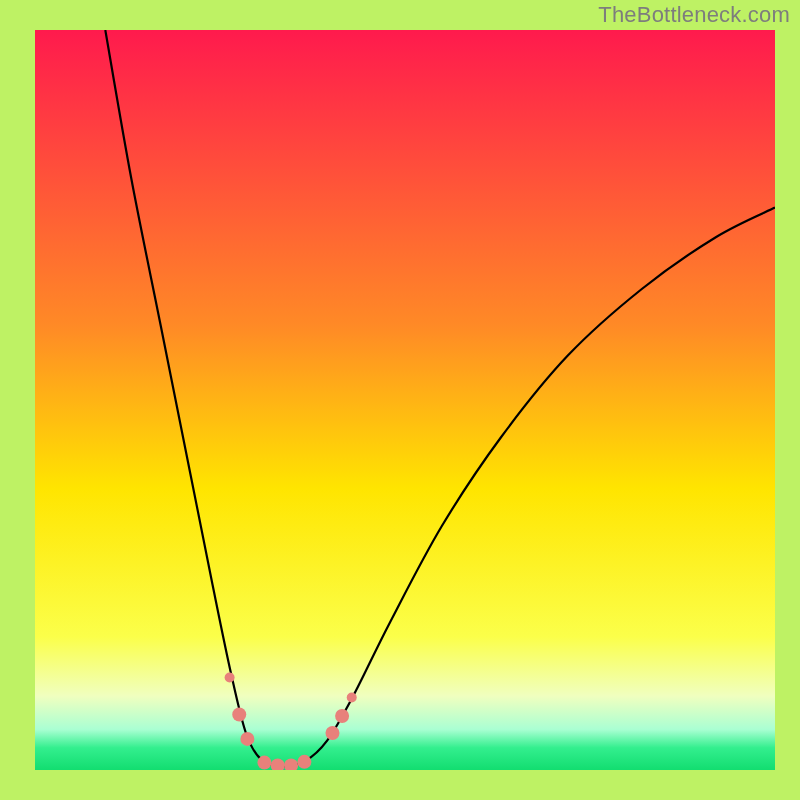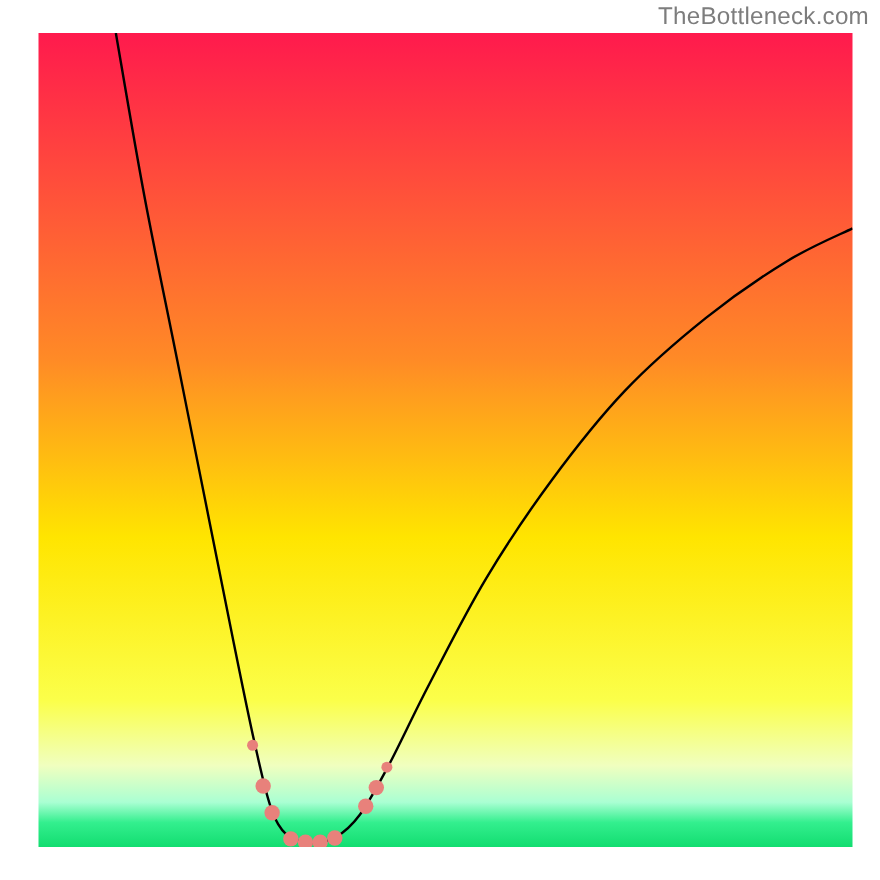--- a/index.html
+++ b/index.html
@@ -10,21 +10,21 @@
     background: #000;
     overflow: hidden;
     font-family: Arial, Helvetica, sans-serif;
   }
   .frame {
     position: absolute;
     left: 0;
     top: 0;
     width: 800px;
     height: 800px;
-    background: #ffffff;
+    background: #bef264;
   }
   .watermark {
     position: absolute;
     top: 2px;
     right: 10px;
     color: #7d7d7d;
     font-size: 22px;
     letter-spacing: 0.2px;
     font-weight: 400;
     z-index: 10;

